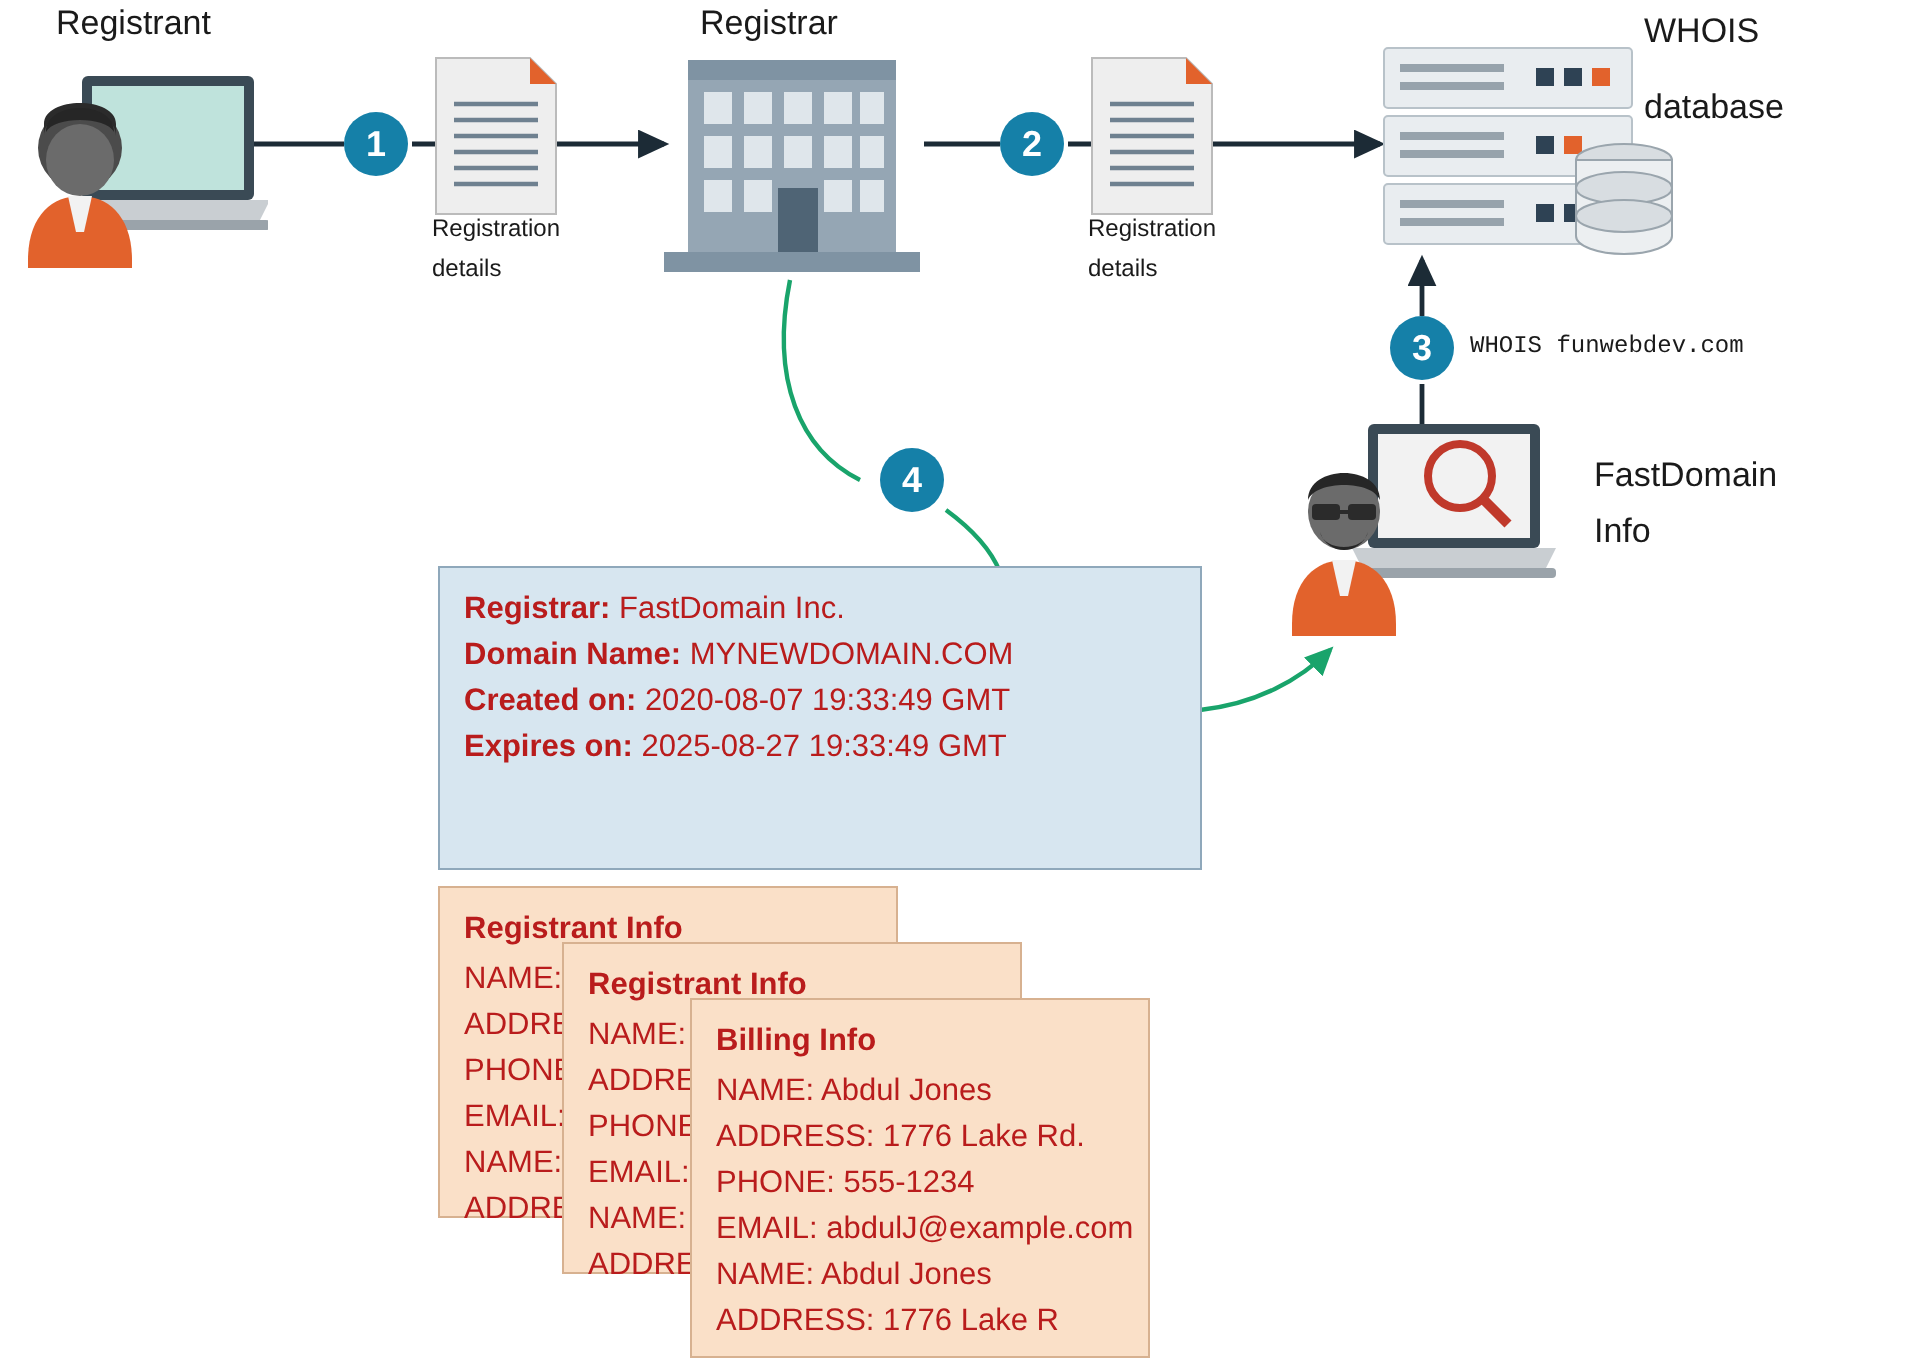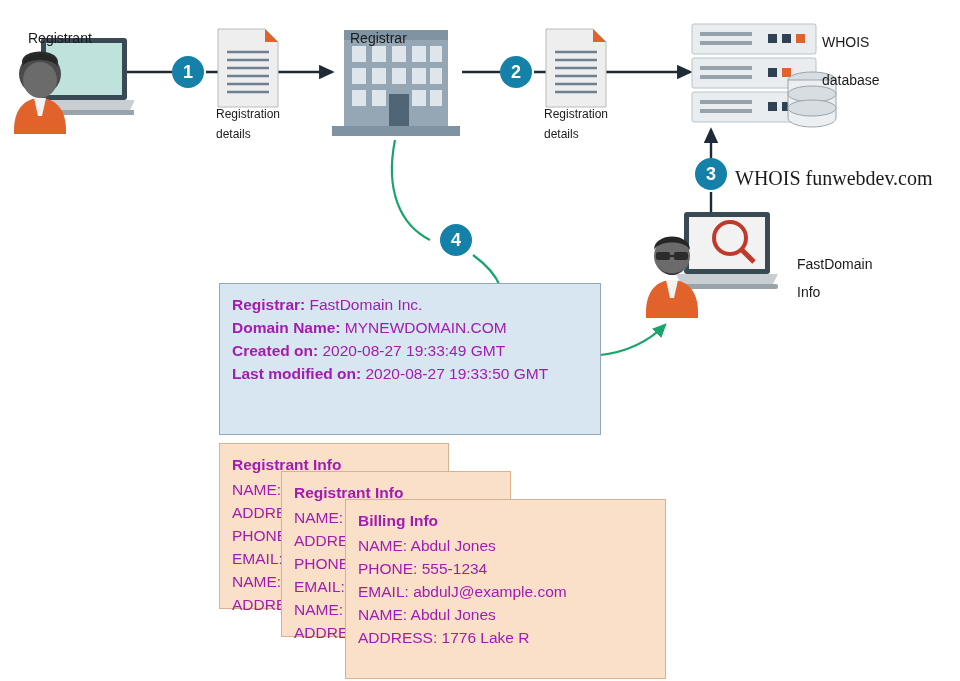--- a/index.html
+++ b/index.html
@@ -16,22 +16,21 @@
     height: 681px;
     overflow: hidden;
     background: #ffffff;
   }
   .lbl {
     position: absolute;
     color: #1a1a1a;
     line-height: 1.15;
   }
   .title-lbl {
-    font-size: 14px;
-    margin-top: 28px;
+    font-size: 17px;
   }
   .cap-lbl {
     font-size: 12px;
   }
   .step {
     position: absolute;
     width: 32px;
     height: 32px;
     border-radius: 50%;
     background: #1580a8;
@@ -49,21 +48,21 @@
     width: 960px;
     height: 681px;
     pointer-events: none;
   }
   
   .panel {
     position: absolute;
     box-sizing: border-box;
     border: 1px solid #9aa6b2;
     font-size: 15.5px;
-    color: #a21caf;
+    color: #b91c1c;
     line-height: 1.48;
     padding: 10px 12px 10px 12px;
   }
   .panel.blue {
     background: #d7e6f0;
     border-color: #8fa8bb;
   }
   .panel.peach {
     background: #fae0c8;
     border-color: #d7b190;
@@ -229,21 +228,21 @@
     <ellipse cx="30" cy="48" rx="18" ry="19" fill="#6b6b6b"></ellipse>
     <path d="M12,42 C12,24 48,24 48,42 C44,32 16,32 12,42 z" fill="#262626"></path>
     <path d="M18,58 C22,70 38,70 42,58 C40,68 20,68 18,58 z" fill="#262626"></path>
     <rect x="14" y="44" width="14" height="8" rx="2" fill="#2b2b2b"></rect>
     <rect x="32" y="44" width="14" height="8" rx="2" fill="#2b2b2b"></rect>
     <line x1="28" y1="48" x2="32" y2="48" stroke="#2b2b2b" stroke-width="2"></line>
   </svg>
   <div class="lbl title-lbl" style="left:797px; top:228px;">FastDomain</div>
   <div class="lbl title-lbl" style="left:797px; top:256px;">Info</div>
 
-  <div class="lbl" style="left:735px; top:167px; font-family:Liberation Serif, serif; font-size:20px;">WHOIS funwebdev.com</div>
+  <div class="lbl" style="left:735px; top:167px; font-family:Liberation Mono, monospace; font-size:12px;">WHOIS funwebdev.com</div>
 
   <div class="step" style="left:172px; top:56px;">1</div>
   <div class="step" style="left:500px; top:56px;">2</div>
   <div class="step" style="left:695px; top:158px;">3</div>
   <div class="step" style="left:440px; top:224px;">4</div>
 
   <div class="panel peach" style="left:219px; top:443px; width:230px; height:166px;">
     <span class="hdr">Registrant Info</span>
     <div class="row">NAME:</div>
     <div class="row">ADDRE</div>
@@ -256,41 +255,42 @@
   <div class="panel peach" style="left:281px; top:471px; width:230px; height:166px;">
     <span class="hdr">Registrant Info</span>
     <div class="row">NAME:</div>
     <div class="row">ADDRE</div>
     <div class="row">PHONE</div>
     <div class="row">EMAIL:</div>
     <div class="row">NAME:</div>
     <div class="row">ADDRE</div>
   </div>
 
-  <div class="panel peach" style="left:345px; top:499px; width:321px; height:180px;">
+  <div class="panel peach" style="left:345px; top:499px; width:230px; height:180px;">
     <span class="hdr">Billing Info</span>
     <div class="row">NAME: Abdul Jones</div>
+    <div class="row">ADDRESS: 1776 Lake Rd.</div>
     <div class="row">PHONE: 555-1234</div>
     <div class="row">EMAIL: abdulJ@example.com</div>
     <div class="row">NAME: Abdul Jones</div>
     <div class="row">ADDRESS: 1776 Lake R</div>
   </div>
 
   <div class="panel blue" style="left:219px; top:283px; width:382px; height:152px;">
     <div class="row">
       <b>Registrar:</b>
       <span>FastDomain Inc.</span>
     </div>
     <div class="row">
       <b>Domain Name:</b>
       <span>MYNEWDOMAIN.COM</span>
     </div>
     <div class="row">
       <b>Created on:</b>
-      <span>2020-08-27 19:33:49 GMT</span>
-    </div>
-    <div class="row">
-      <b>Last modified on:</b>
-      <span>2020-08-27 19:33:50 GMT</span>
+      <span>2020-08-07 19:33:49 GMT</span>
+    </div>
+    <div class="row">
+      <b>Expires on:</b>
+      <span>2025-08-27 19:33:49 GMT</span>
     </div>
   </div>
 
 </div>
 
 </body></html>

